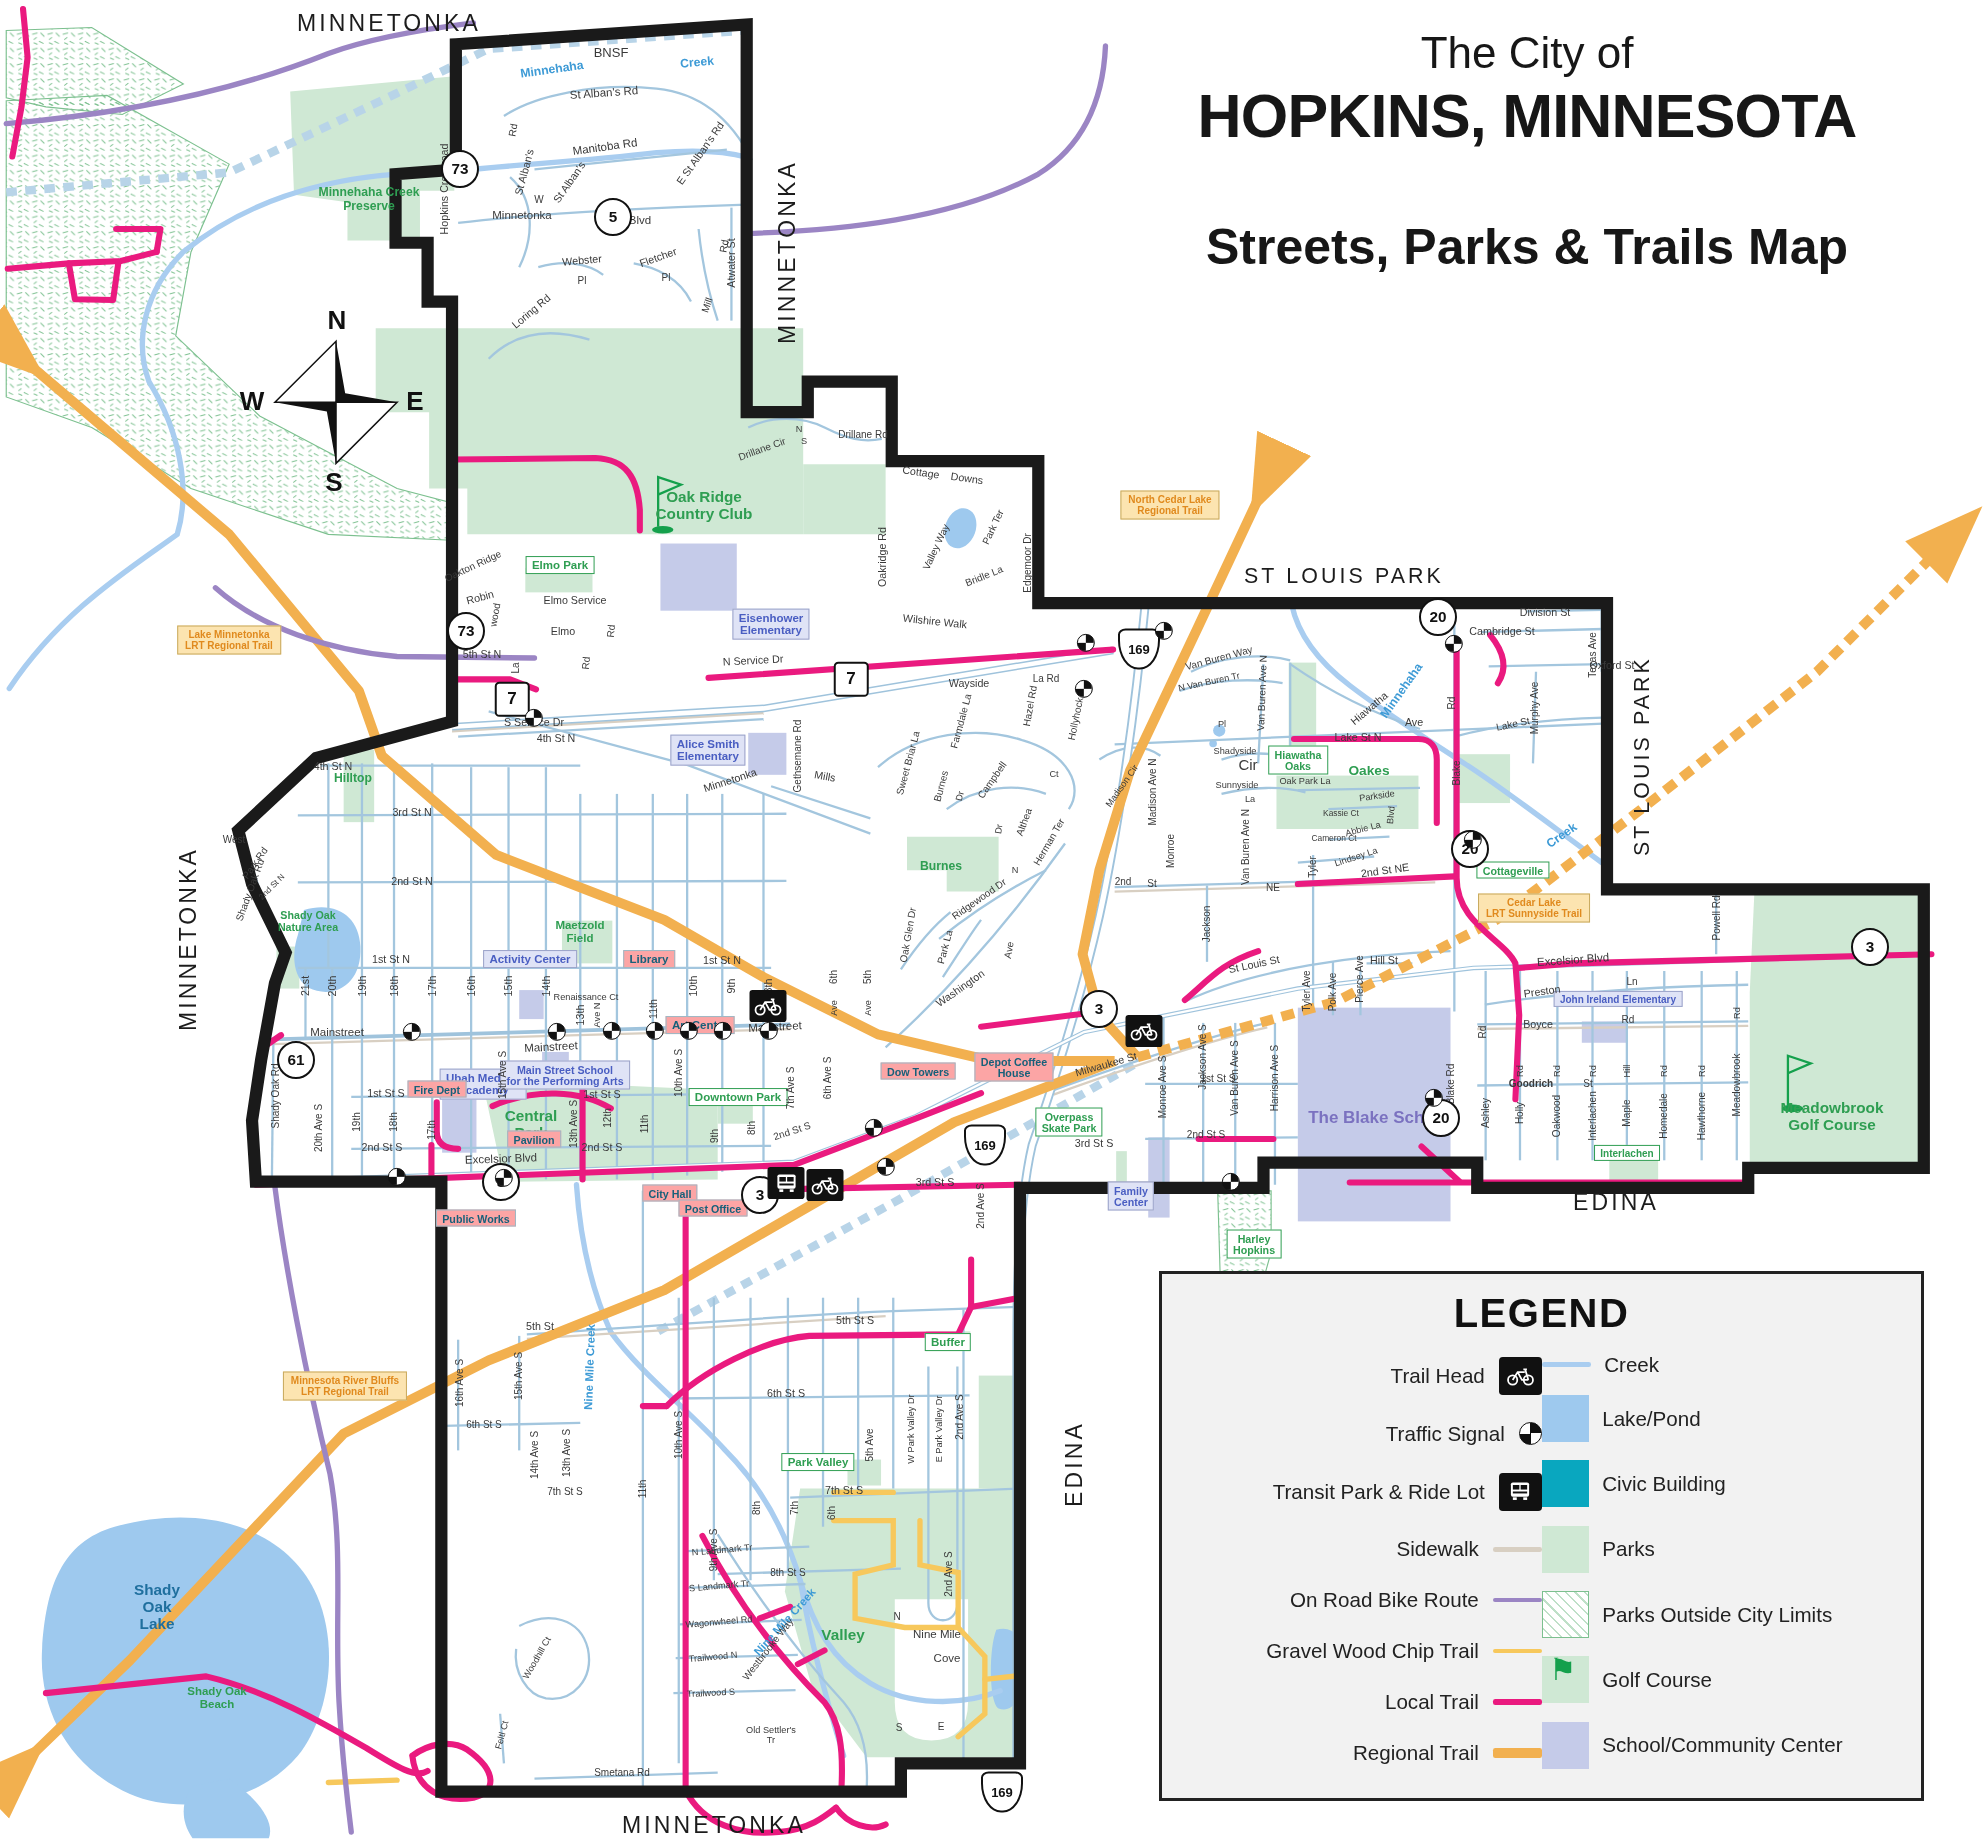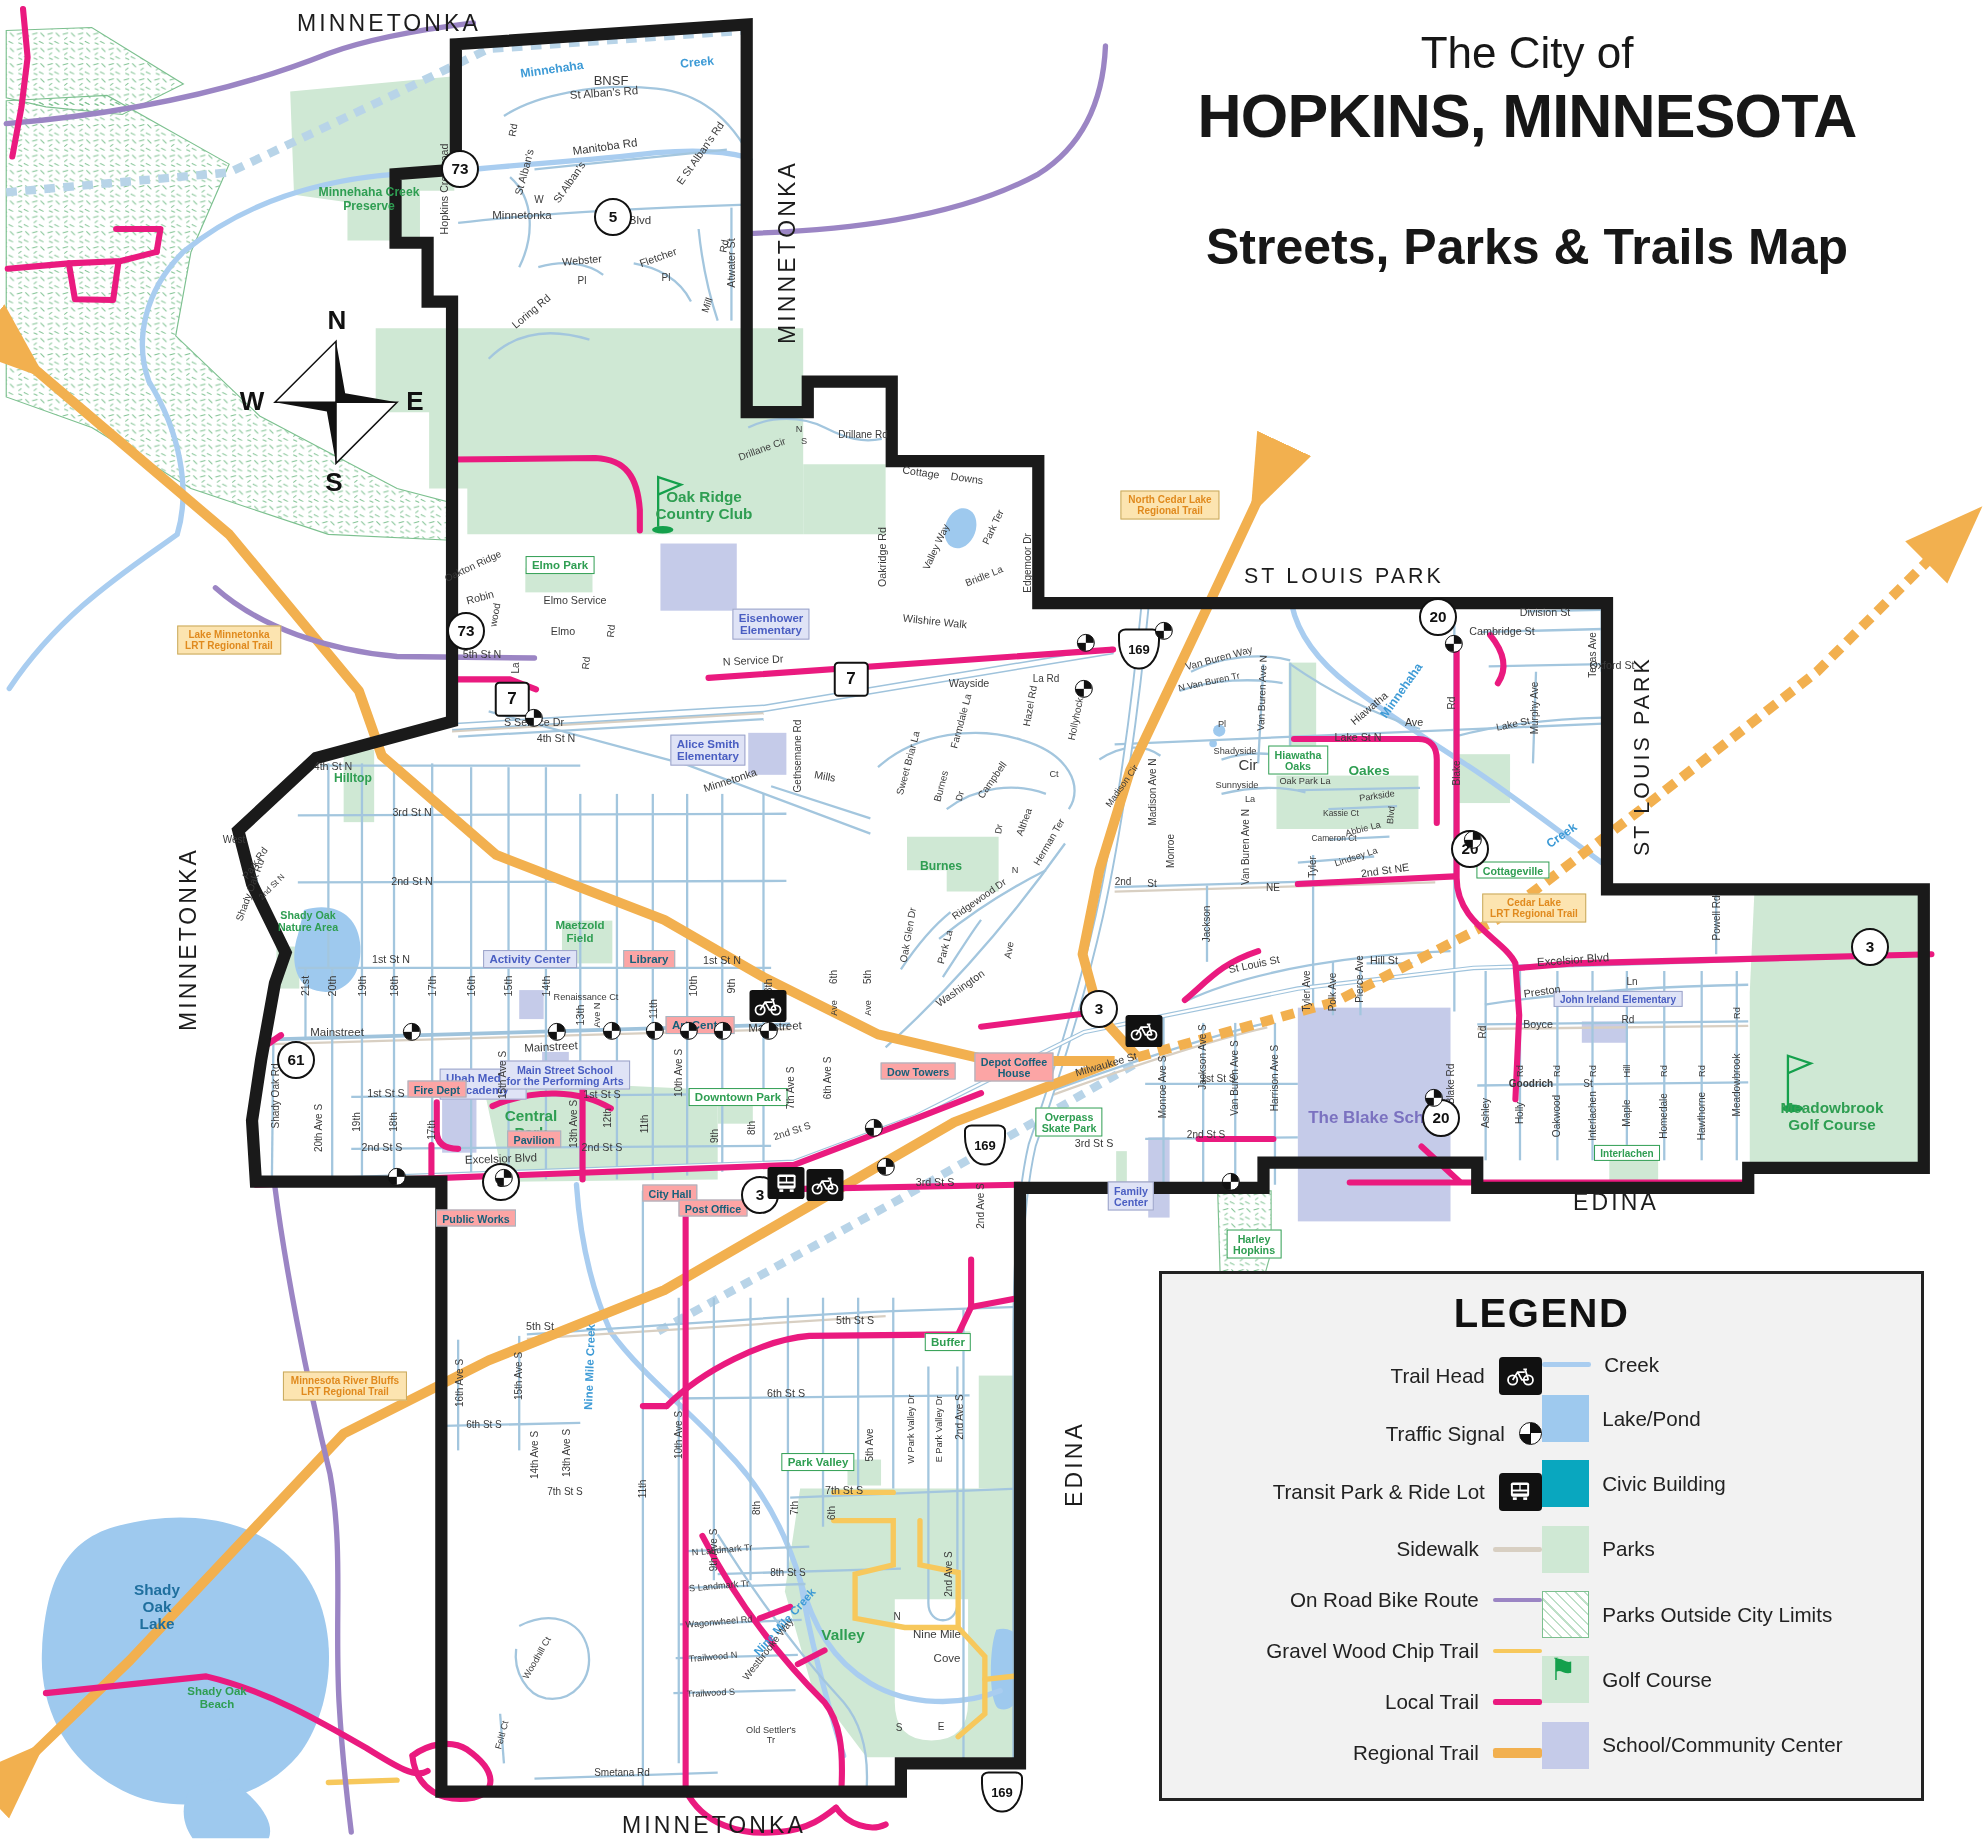--- a/index.html
+++ b/index.html
@@ -472,21 +472,21 @@
       <div class="lbl st-city" style="left: 1344px; top: 577px; font-size: 21.4px; transform: translate(-50%, -50%) rotate(0deg);">ST LOUIS PARK</div>
       <div class="lbl st-city" style="left: 1643px; top: 756px; font-size: 21.4px; transform: translate(-50%, -50%) rotate(-90deg);">ST LOUIS PARK</div>
       <div class="lbl st-city" style="left: 189px; top: 939px; font-size: 23px; transform: translate(-50%, -50%) rotate(-90deg);">MINNETONKA</div>
       <div class="lbl st-city" style="left: 1616px; top: 1203px; font-size: 23px; transform: translate(-50%, -50%) rotate(0deg);">EDINA</div>
       <div class="lbl st-city" style="left: 1075px; top: 1464px; font-size: 23px; transform: translate(-50%, -50%) rotate(-90deg);">EDINA</div>
       <div class="lbl st-city" style="left: 714px; top: 1826px; font-size: 23px; transform: translate(-50%, -50%) rotate(0deg);">MINNETONKA</div>
       <div class="lbl st-cw" style="left: 337px; top: 321px; font-size: 26px; transform: translate(-50%, -50%) rotate(0deg);">N</div>
       <div class="lbl st-cw" style="left: 252px; top: 402px; font-size: 26px; transform: translate(-50%, -50%) rotate(0deg);">W</div>
       <div class="lbl st-cw" style="left: 415px; top: 402px; font-size: 26px; transform: translate(-50%, -50%) rotate(0deg);">E</div>
       <div class="lbl st-cw" style="left: 334px; top: 483px; font-size: 26px; transform: translate(-50%, -50%) rotate(0deg);">S</div>
-      <div class="lbl st-s" style="left: 611px; top: 53px; font-size: 13px; transform: translate(-50%, -50%) rotate(0deg); margin-top: 28px;">BNSF</div>
+      <div class="lbl st-s" style="left: 611px; top: 53px; font-size: 13px; transform: translate(-50%, -50%) rotate(0deg);">BNSF</div>
       <div class="lbl st-cr" style="left: 552px; top: 70px; font-size: 12.2px; transform: translate(-50%, -50%) rotate(-8deg);">Minnehaha</div>
       <div class="lbl st-cr" style="left: 697px; top: 63px; font-size: 12.2px; transform: translate(-50%, -50%) rotate(-5deg);">Creek</div>
       <div class="lbl st-cr" style="left: 1402px; top: 691px; font-size: 12.2px; transform: translate(-50%, -50%) rotate(-55deg);">Minnehaha</div>
       <div class="lbl st-cr" style="left: 1562px; top: 836px; font-size: 12.2px; transform: translate(-50%, -50%) rotate(-35deg);">Creek</div>
       <div class="lbl st-cr" style="left: 590px; top: 1367px; font-size: 11.5px; transform: translate(-50%, -50%) rotate(-88deg);">Nine Mile Creek</div>
       <div class="lbl st-cr" style="left: 785px; top: 1622px; font-size: 11.5px; transform: translate(-50%, -50%) rotate(-48deg);">Nine Mile Creek</div>
       <div class="lbl st-s" style="left: 444px; top: 189px; font-size: 10.7px; transform: translate(-50%, -50%) rotate(-90deg);">Hopkins Crossroad</div>
       <div class="lbl st-g" style="left: 369px; top: 200px; font-size: 12.2px; transform: translate(-50%, -50%) rotate(0deg);">Minnehaha Creek
 Preserve</div>
       <div class="lbl st-g" style="left: 704px; top: 505px; font-size: 15.3px; transform: translate(-50%, -50%) rotate(0deg);">Oak Ridge
@@ -546,21 +546,21 @@
       <div class="lbl st-cb" style="left: 713px; top: 1208px; font-size: 10.7px; transform: translate(-50%, -50%) rotate(0deg);">Post Office</div>
       <div class="lbl st-cb" style="left: 476px; top: 1218px; font-size: 10.7px; transform: translate(-50%, -50%) rotate(0deg);">Public Works</div>
       <div class="lbl st-cb" style="left: 1014px; top: 1067px; font-size: 10.7px; transform: translate(-50%, -50%) rotate(0deg);">Depot Coffee
 House</div>
       <div class="lbl st-cb" style="left: 918px; top: 1071px; font-size: 10.7px; transform: translate(-50%, -50%) rotate(0deg);">Dow Towers</div>
       <div class="lbl st-yb" style="left: 229px; top: 640px; font-size: 10px; transform: translate(-50%, -50%) rotate(0deg);">Lake Minnetonka
 LRT Regional Trail</div>
       <div class="lbl st-yb" style="left: 1170px; top: 505px; font-size: 10px; transform: translate(-50%, -50%) rotate(0deg);">North Cedar Lake
 Regional Trail</div>
       <div class="lbl st-yb" style="left: 1534px; top: 908px; font-size: 10px; transform: translate(-50%, -50%) rotate(0deg);">Cedar Lake
-LRT Regional Trail</div>
+LRT Sunnyside Trail</div>
       <div class="lbl st-yb" style="left: 345px; top: 1386px; font-size: 10px; transform: translate(-50%, -50%) rotate(0deg);">Minnesota River Bluffs
 LRT Regional Trail</div>
       <div class="lbl st-s" style="left: 604px; top: 93px; font-size: 11.5px; transform: translate(-50%, -50%) rotate(-4deg);">St Alban's Rd</div>
       <div class="lbl st-s" style="left: 605px; top: 147px; font-size: 11.5px; transform: translate(-50%, -50%) rotate(-8deg);">Manitoba Rd</div>
       <div class="lbl st-s" style="left: 700px; top: 153px; font-size: 10.7px; transform: translate(-50%, -50%) rotate(-55deg);">E St Alban's Rd</div>
       <div class="lbl st-s" style="left: 524px; top: 172px; font-size: 10.7px; transform: translate(-50%, -50%) rotate(-75deg);">St Alban's</div>
       <div class="lbl st-s" style="left: 513px; top: 130px; font-size: 10px; transform: translate(-50%, -50%) rotate(-80deg);">Rd</div>
       <div class="lbl st-s" style="left: 539px; top: 200px; font-size: 10px; transform: translate(-50%, -50%) rotate(0deg);">W</div>
       <div class="lbl st-s" style="left: 569px; top: 182px; font-size: 10.7px; transform: translate(-50%, -50%) rotate(-55deg);">St Alban's</div>
       <div class="lbl st-s" style="left: 522px; top: 215px; font-size: 11.5px; transform: translate(-50%, -50%) rotate(0deg);">Minnetonka</div>

